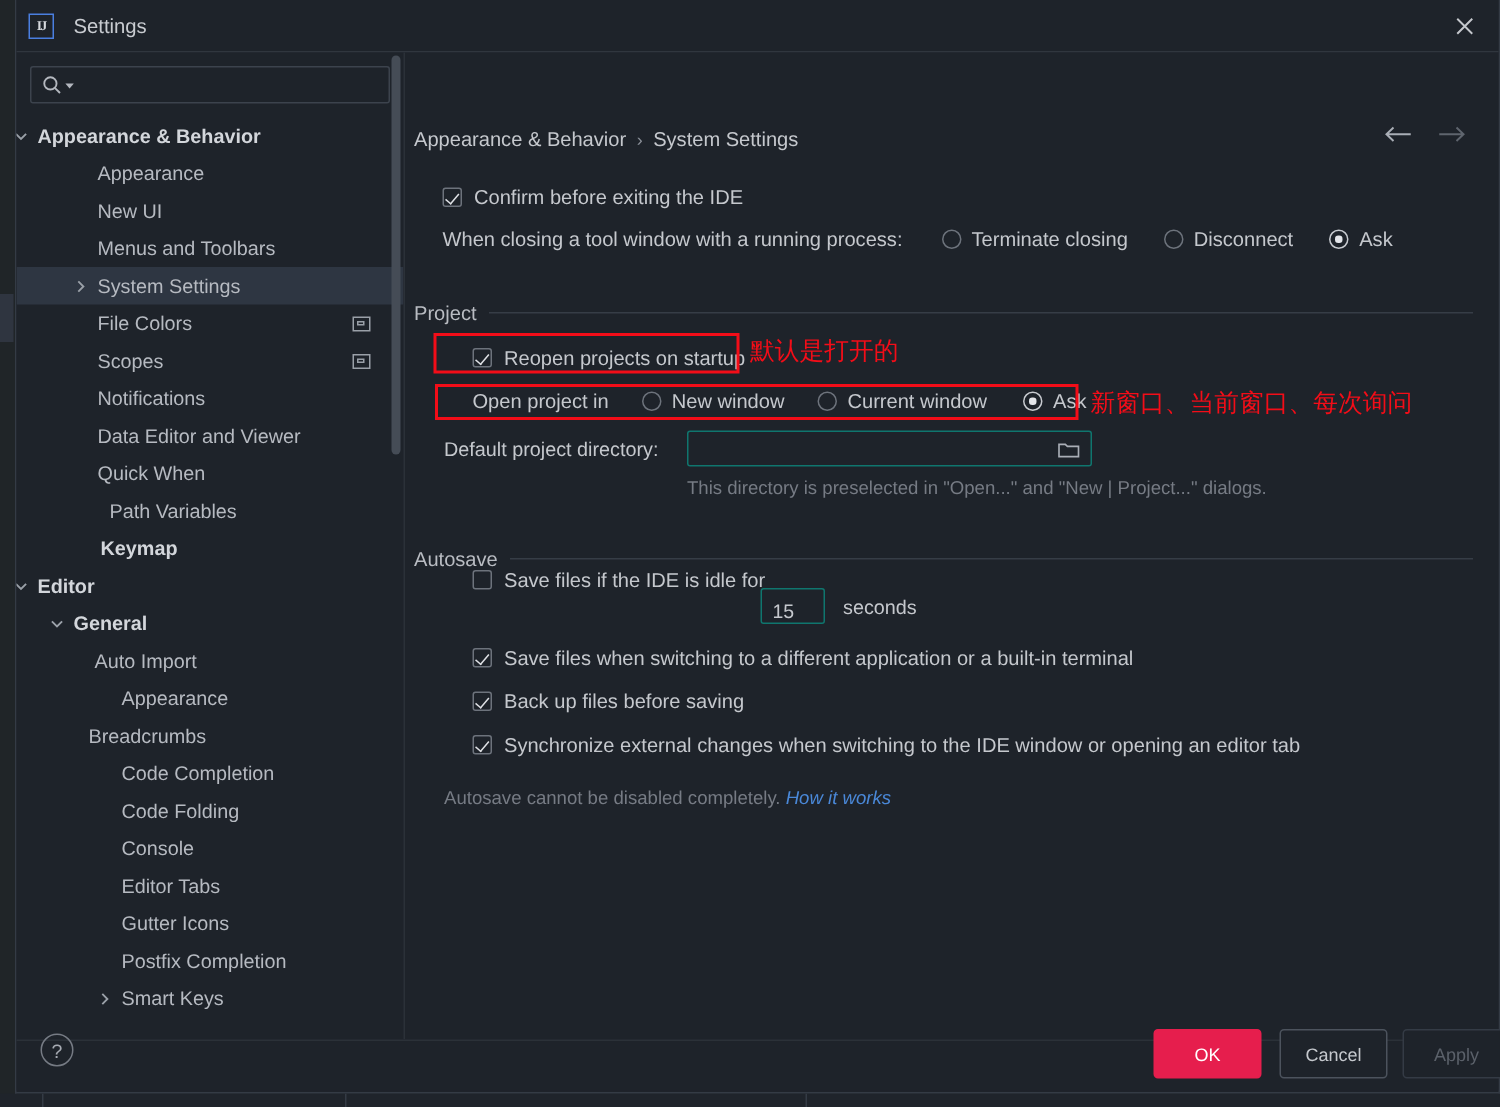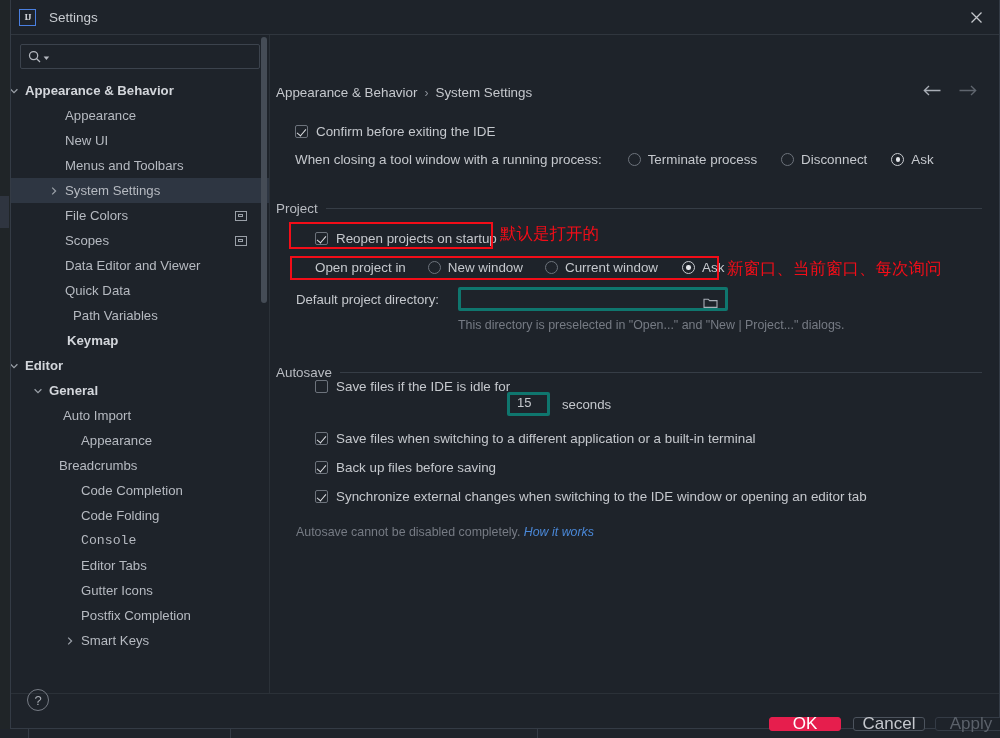--- a/index.html
+++ b/index.html
@@ -237,23 +237,23 @@
     position: absolute;
     font-size: 12.4px;
     color: #767b84;
     white-space: nowrap;
   }
   .link-text { color: #4a88d8; cursor: pointer; font-style: italic; }
 
   .field-box {
     position: absolute;
     background: #1e232a;
-    border: 3px solid #0f766e;
+    border: 1px solid #0f766e;
     border-radius: 2px;
-    display: flex; align-items: flex-start;
+    display: flex; align-items: flex-end;
   }
   .field-val {
     font-size: 13px; color: #c5c8cd;
     padding-left: 7px;
   }
   .folder-icon {
     position: absolute; right: 7px; top: 5px;
     cursor: pointer;
   }
 
@@ -283,26 +283,25 @@
     width: 22px; height: 22px;
     border: 1.3px solid #767b84;
     border-radius: 50%;
     color: #a7abb3;
     font-size: 13px;
     display: flex; align-items: center; justify-content: center;
     cursor: pointer;
   }
   .footer-btn {
     position: absolute; top: -8px;
-    height: 14px;
+    height: 33px;
     border-radius: 3px;
-    font-size: 17px;
+    font-size: 12px;
     display: flex; align-items: center; justify-content: center;
     cursor: pointer;
-    margin-top: 31px;
   }
   #ok-btn {
     right: 158px; width: 72px;
     background: #e61e4d;
     color: #ffffff;
     border: 1px solid #e61e4d;
   }
   #cancel-btn {
     right: 74px; width: 72px;
     background: #1e232a;
@@ -392,24 +391,27 @@
               <i></i>
             </span>
           </div>
           <div class="tree-row">
             <span class="tree-label" style="margin-left: 54px;">Scopes</span>
             <span class="row-badge">
               <i></i>
             </span>
           </div>
           <div class="tree-row">
+            <span class="tree-label" style="margin-left: 54px;">Notifications</span>
+          </div>
+          <div class="tree-row">
             <span class="tree-label" style="margin-left: 54px;">Data Editor and Viewer</span>
           </div>
           <div class="tree-row">
-            <span class="tree-label" style="margin-left: 54px;">Quick Data</span>
+            <span class="tree-label" style="margin-left: 54px;">Quick When</span>
           </div>
           <div class="tree-row">
             <span class="tree-label" style="margin-left: 62px;">Path Variables</span>
           </div>
           <div class="tree-row bold">
             <span class="tree-label" style="margin-left: 56px;">Keymap</span>
           </div>
           <div class="tree-row bold">
             <span class="tw-arrow" style="left: -3px;">
               <svg width="10" height="10" viewBox="0 0 10 10">
@@ -435,21 +437,21 @@
           <div class="tree-row">
             <span class="tree-label" style="margin-left: 48px;">Breadcrumbs</span>
           </div>
           <div class="tree-row">
             <span class="tree-label" style="margin-left: 70px;">Code Completion</span>
           </div>
           <div class="tree-row">
             <span class="tree-label" style="margin-left: 70px;">Code Folding</span>
           </div>
           <div class="tree-row">
-            <span class="tree-label" style="margin-left: 70px; font-family: Liberation Mono, monospace;">Console</span>
+            <span class="tree-label" style="margin-left: 70px;">Console</span>
           </div>
           <div class="tree-row">
             <span class="tree-label" style="margin-left: 70px;">Editor Tabs</span>
           </div>
           <div class="tree-row">
             <span class="tree-label" style="margin-left: 70px;">Gutter Icons</span>
           </div>
           <div class="tree-row">
             <span class="tree-label" style="margin-left: 70px;">Postfix Completion</span>
           </div>
@@ -488,21 +490,21 @@
 
       <div class="cb-row" style="left:6px; top:89px;">
         <span class="checkbox checked"></span>
         <span>Confirm before exiting the IDE</span>
       </div>
 
       <div class="cb-row" style="left:6px; top:117px;">
         <span>When closing a tool window with a running process:</span>
         <span style="display:inline-flex; align-items:center; margin-left:26px;">
           <span class="radio"></span>
-          <span>Terminate process</span>
+          <span>Terminate closing</span>
         </span>
         <span style="display:inline-flex; align-items:center; margin-left:24px;">
           <span class="radio"></span>
           <span>Disconnect</span>
         </span>
         <span style="display:inline-flex; align-items:center; margin-left:24px;">
           <span class="radio checked"></span>
           <span>Ask</span>
         </span>
       </div>

